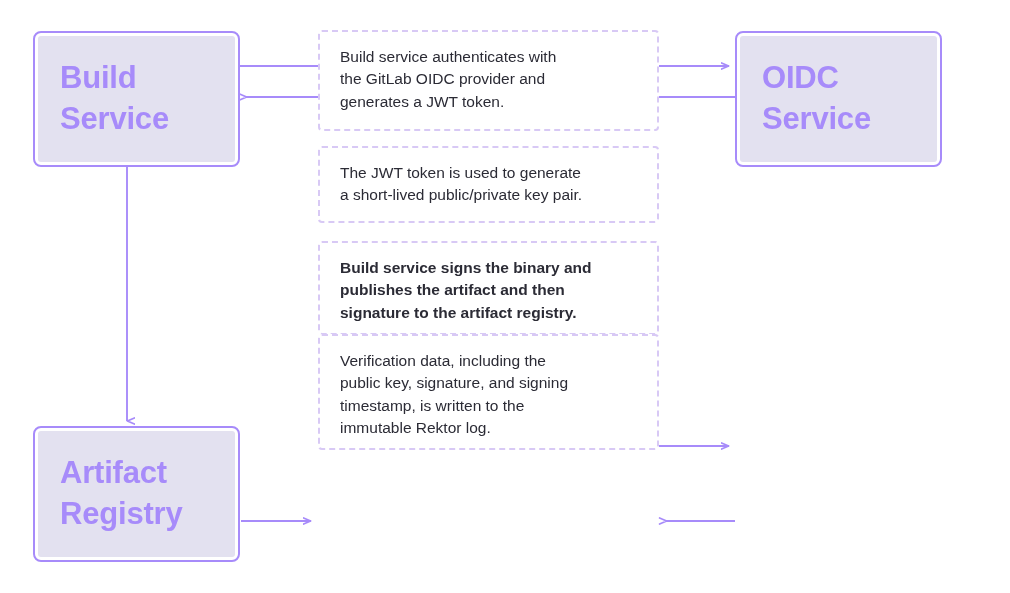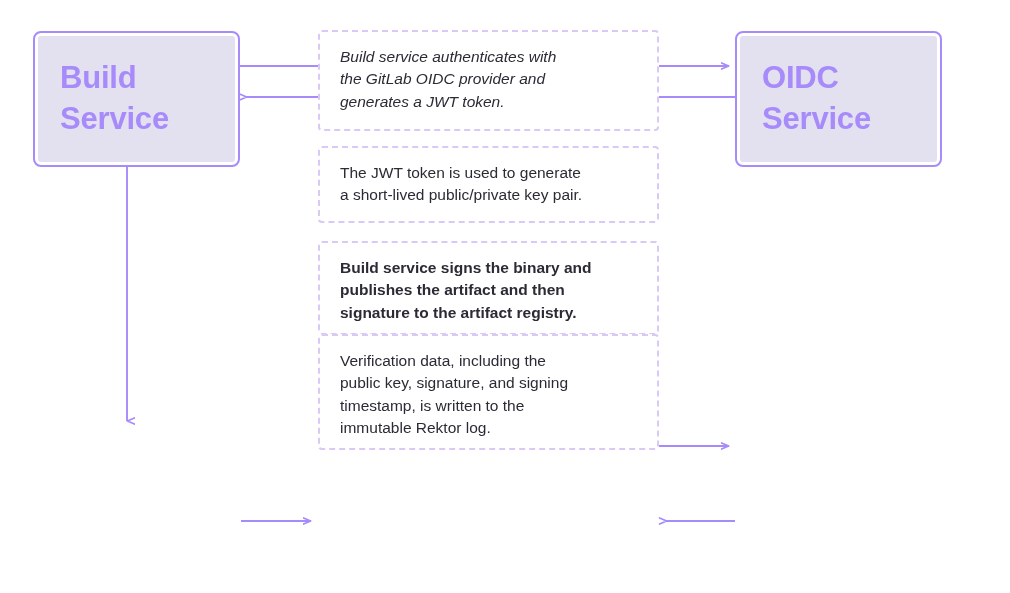--- a/index.html
+++ b/index.html
@@ -115,23 +115,29 @@
     </div>
   </div>
 
   <div class="node" style="left:735px; top:31px; width:207px; height:136px;">
     <div class="node-inner">
       <span class="node-label">OIDC
 Service</span>
     </div>
   </div>
 
+  <div class="node" style="left:33px; top:426px; width:207px; height:136px;">
+    <div class="node-inner">
+      <span class="node-label">Artifact
+Registry</span>
+    </div>
+  </div>
 
 
-  <div class="step" style="left:318px; top:30px; width:341px; height:101px;font-style:italic;">
+  <div class="step" style="left:318px; top:30px; width:341px; height:101px;">
     <span class="step-text">Build service authenticates with
 the GitLab OIDC provider and
 generates a JWT token.</span>
   </div>
 
   <div class="step" style="left:318px; top:146px; width:341px; height:77px;">
     <span class="step-text">The JWT token is used to generate
 a short-lived public/private key pair.</span>
   </div>
 

